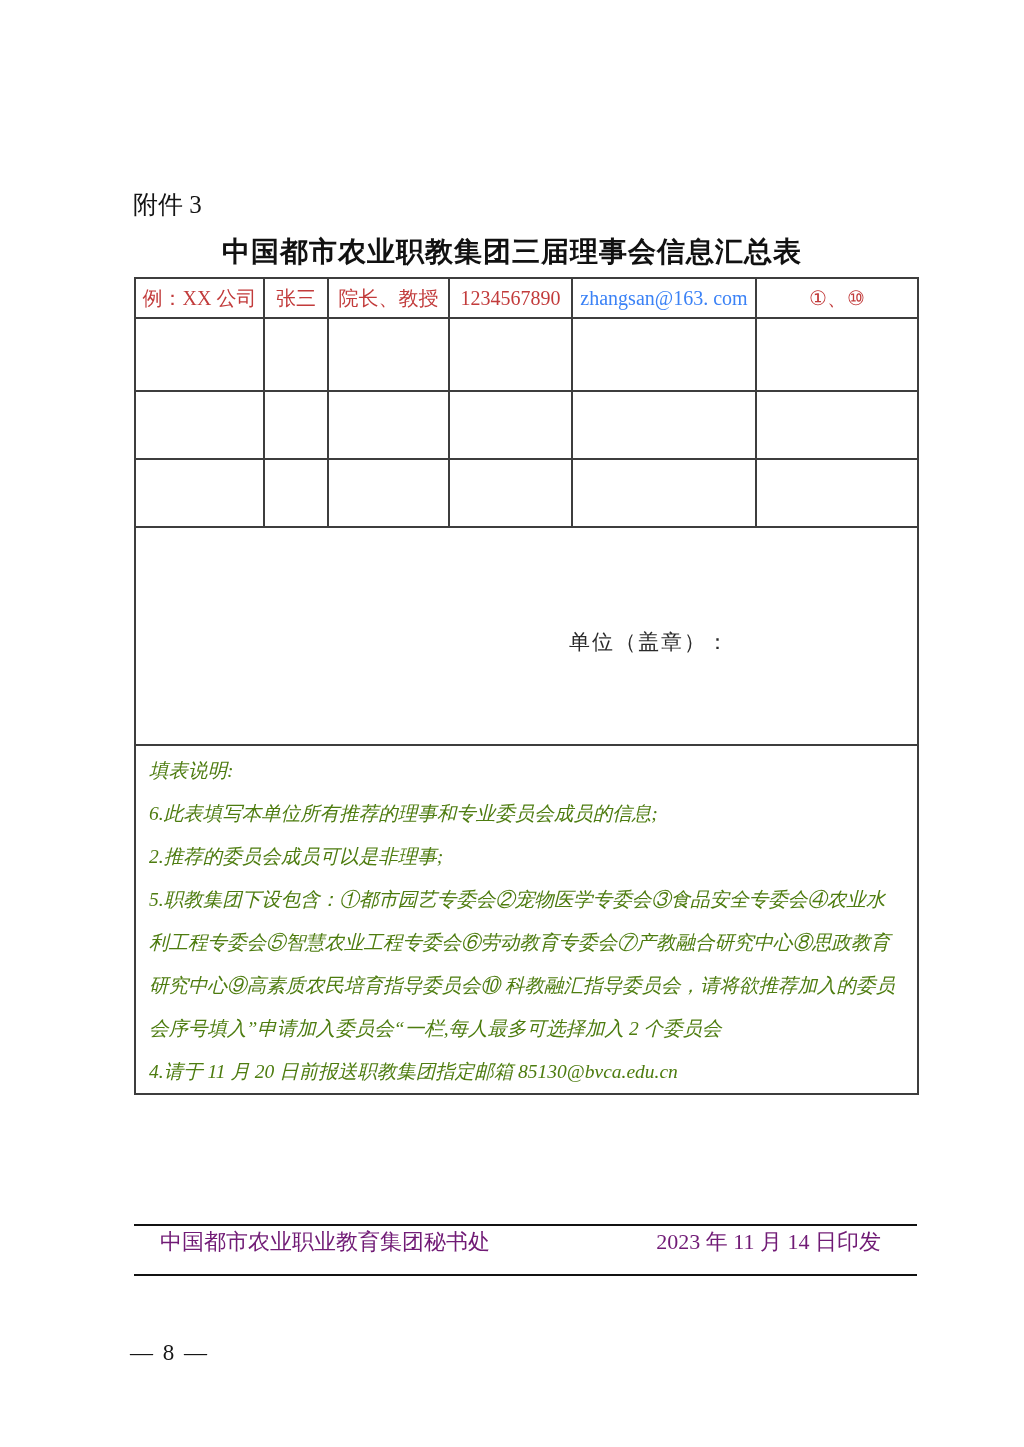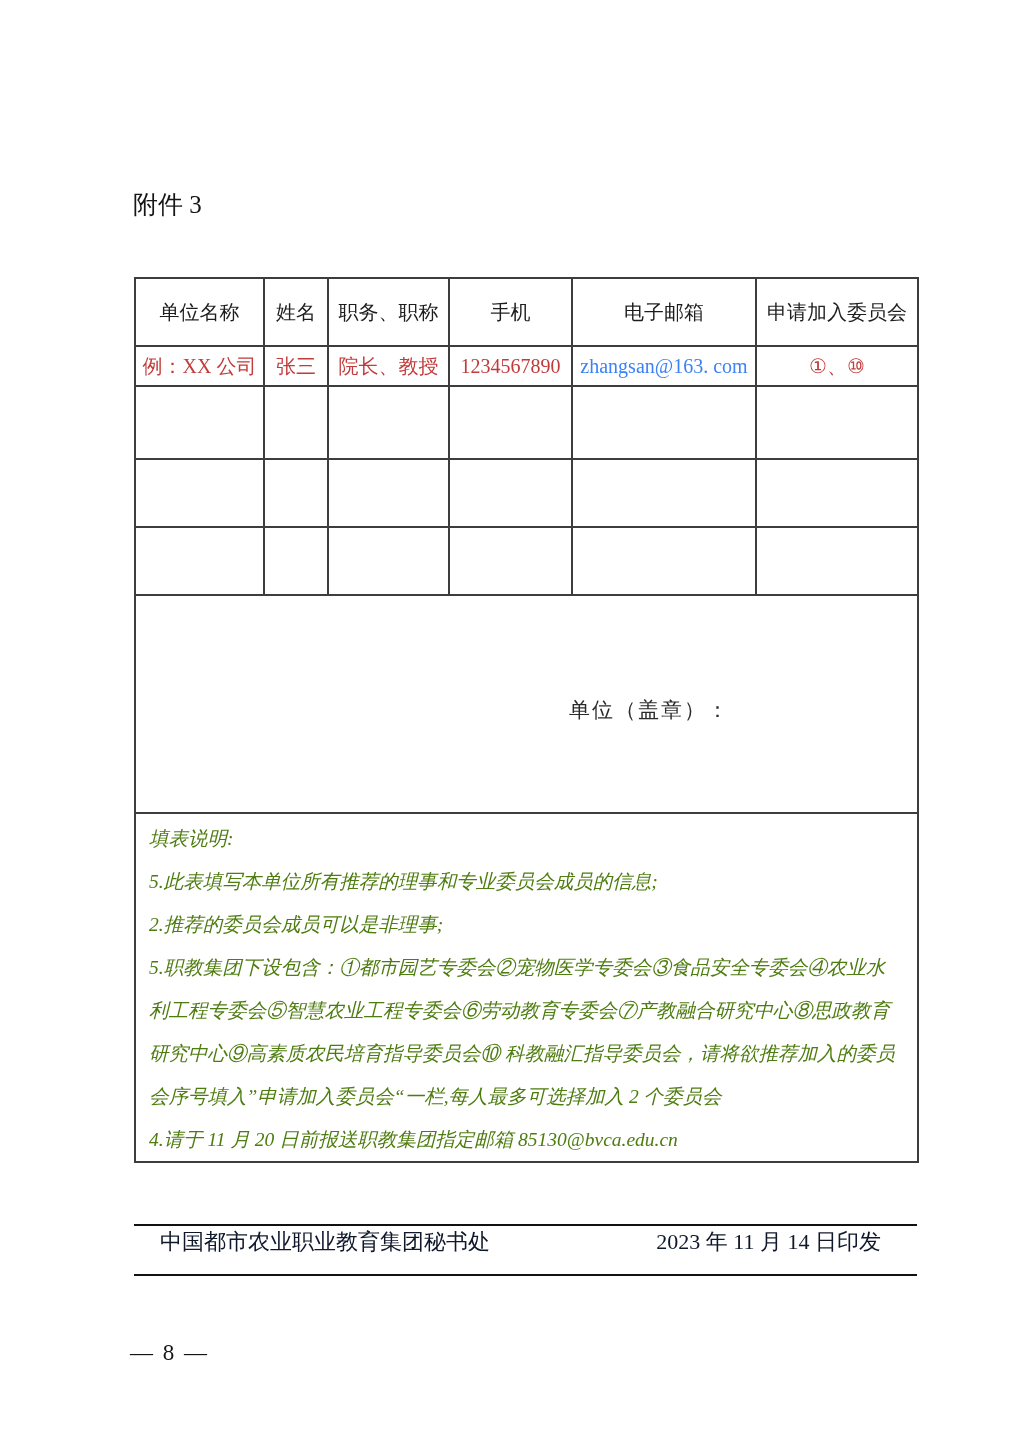--- a/index.html
+++ b/index.html
@@ -68,54 +68,47 @@
     color: #4d7c0f;
   }
   td.notes-cell p { margin: 0; }
   .doc-footer {
     position: absolute; left: 134px; top: 1224px; width: 783px;
     height: 52px;
     border-top: 2px solid #111111;
     border-bottom: 2px solid #111111;
     display: flex; justify-content: space-between; align-items: center;
     padding: 0 36px 16px 26px;
-    font-size: 22px; color: #0f172a;
+    font-size: 22px; color: #701a75;
   }
   .page-number {
     position: absolute; left: 130px; top: 1340px;
     font-size: 23px; color: #161616;
     letter-spacing: 2px;
   }
 </style>
 </head>
 <body>
 
 <div class="page">
 
   <div class="attachment-label">附件 3</div>
 
+  <div class="doc-title">中国都市农业职教集团三届理事会信息汇总表</div>
 
   <table class="main-table">
     <colgroup>
       <col style="width:129px">
       <col style="width:64px">
       <col style="width:121px">
       <col style="width:123px">
       <col style="width:184px">
       <col style="width:162px">
     </colgroup>
     <tbody>
-      <tr class="header-row">
-        <th>单位名称</th>
-        <th>姓名</th>
-        <th>职务、职称</th>
-        <th>手机</th>
-        <th>电子邮箱</th>
-        <th>申请加入委员会</th>
-      </tr>
       <tr class="example-row">
         <td class="red-text">例：XX 公司</td>
         <td class="red-text">张三</td>
         <td class="red-text">院长、教授</td>
         <td class="red-text">1234567890</td>
         <td>
           <span class="email-link">zhangsan@163. com</span>
         </td>
         <td class="red-text">①、⑩</td>
       </tr>
@@ -144,21 +137,21 @@
         <td></td>
       </tr>
       <tr class="seal-row">
         <td class="seal-cell" colspan="6">
           <span>单位（盖章）：</span>
         </td>
       </tr>
       <tr class="notes-row">
         <td class="notes-cell" colspan="6">
           <p>填表说明:</p>
-          <p>5.此表填写本单位所有推荐的理事和专业委员会成员的信息;</p>
+          <p>6.此表填写本单位所有推荐的理事和专业委员会成员的信息;</p>
           <p>2.推荐的委员会成员可以是非理事;</p>
           <p>5.职教集团下设包含：①都市园艺专委会②宠物医学专委会③食品安全专委会④农业水利工程专委会⑤智慧农业工程专委会⑥劳动教育专委会⑦产教融合研究中心⑧思政教育研究中心⑨高素质农民培育指导委员会⑩ 科教融汇指导委员会，请将欲推荐加入的委员会序号填入”申请加入委员会“一栏,每人最多可选择加入 2 个委员会</p>
           <p>4.请于 11 月 20 日前报送职教集团指定邮箱 85130@bvca.edu.cn</p>
         </td>
       </tr>
     </tbody>
   </table>
 
   <div class="doc-footer">
     <span>中国都市农业职业教育集团秘书处</span>

